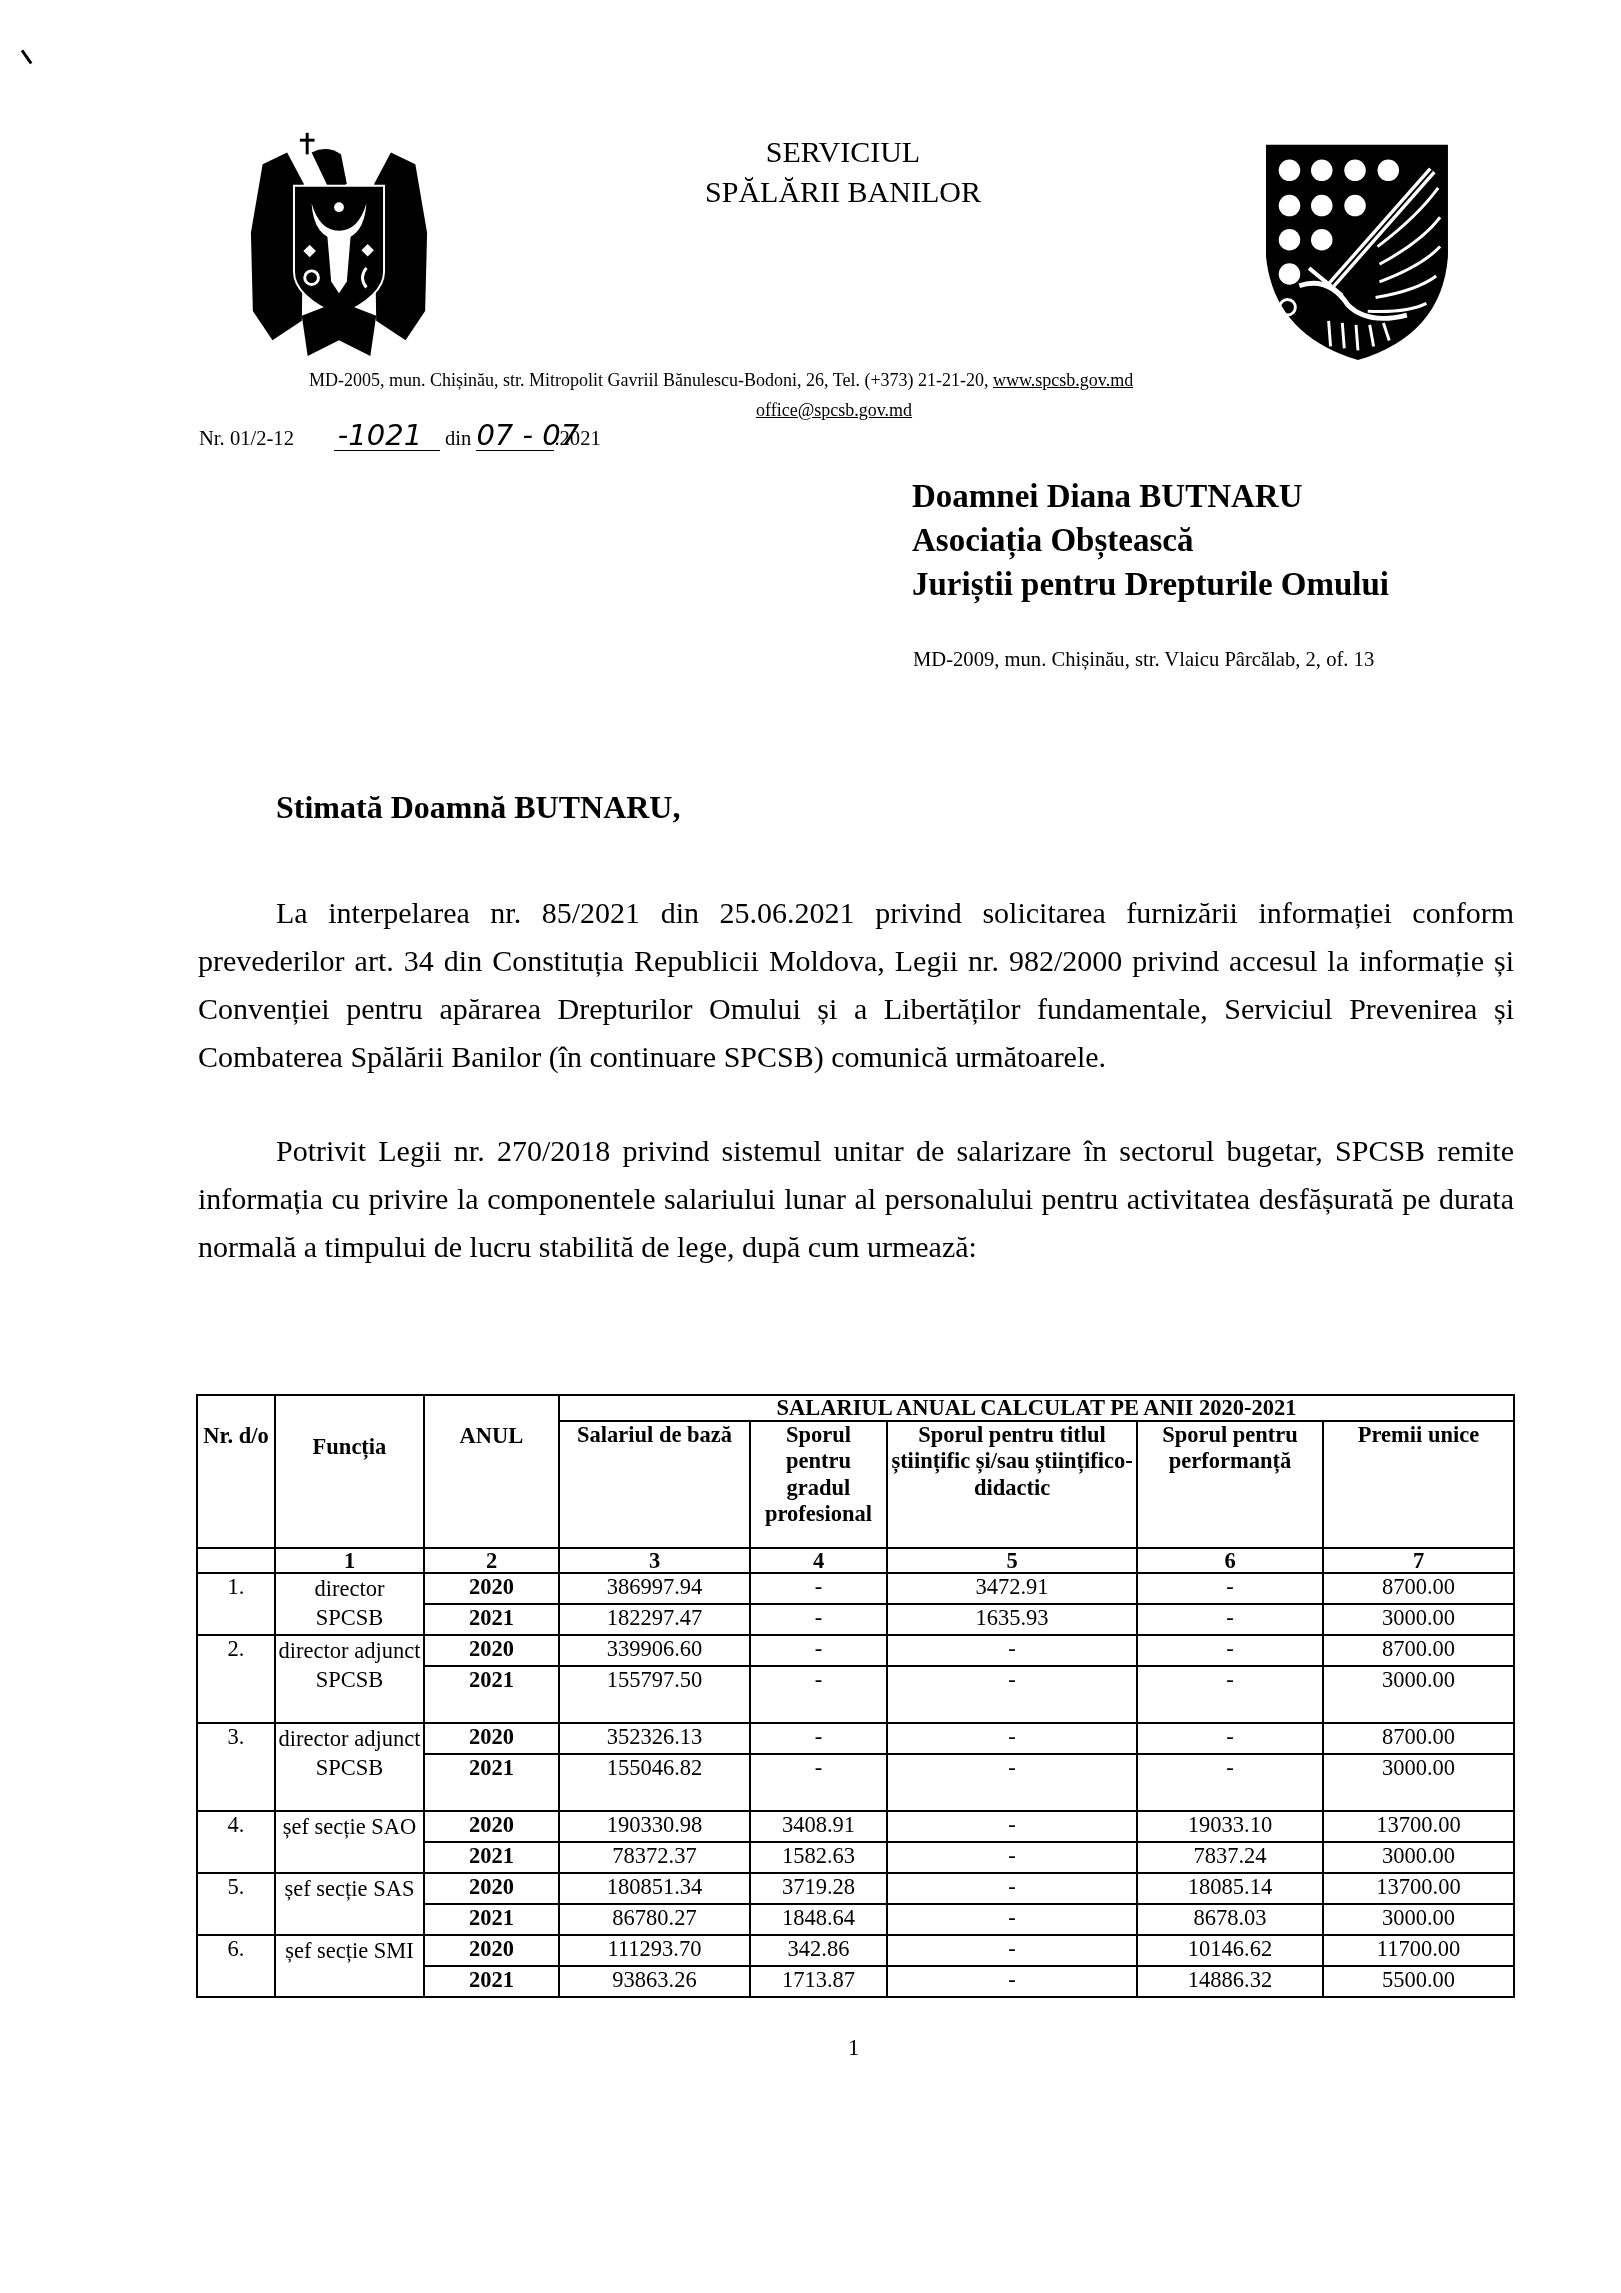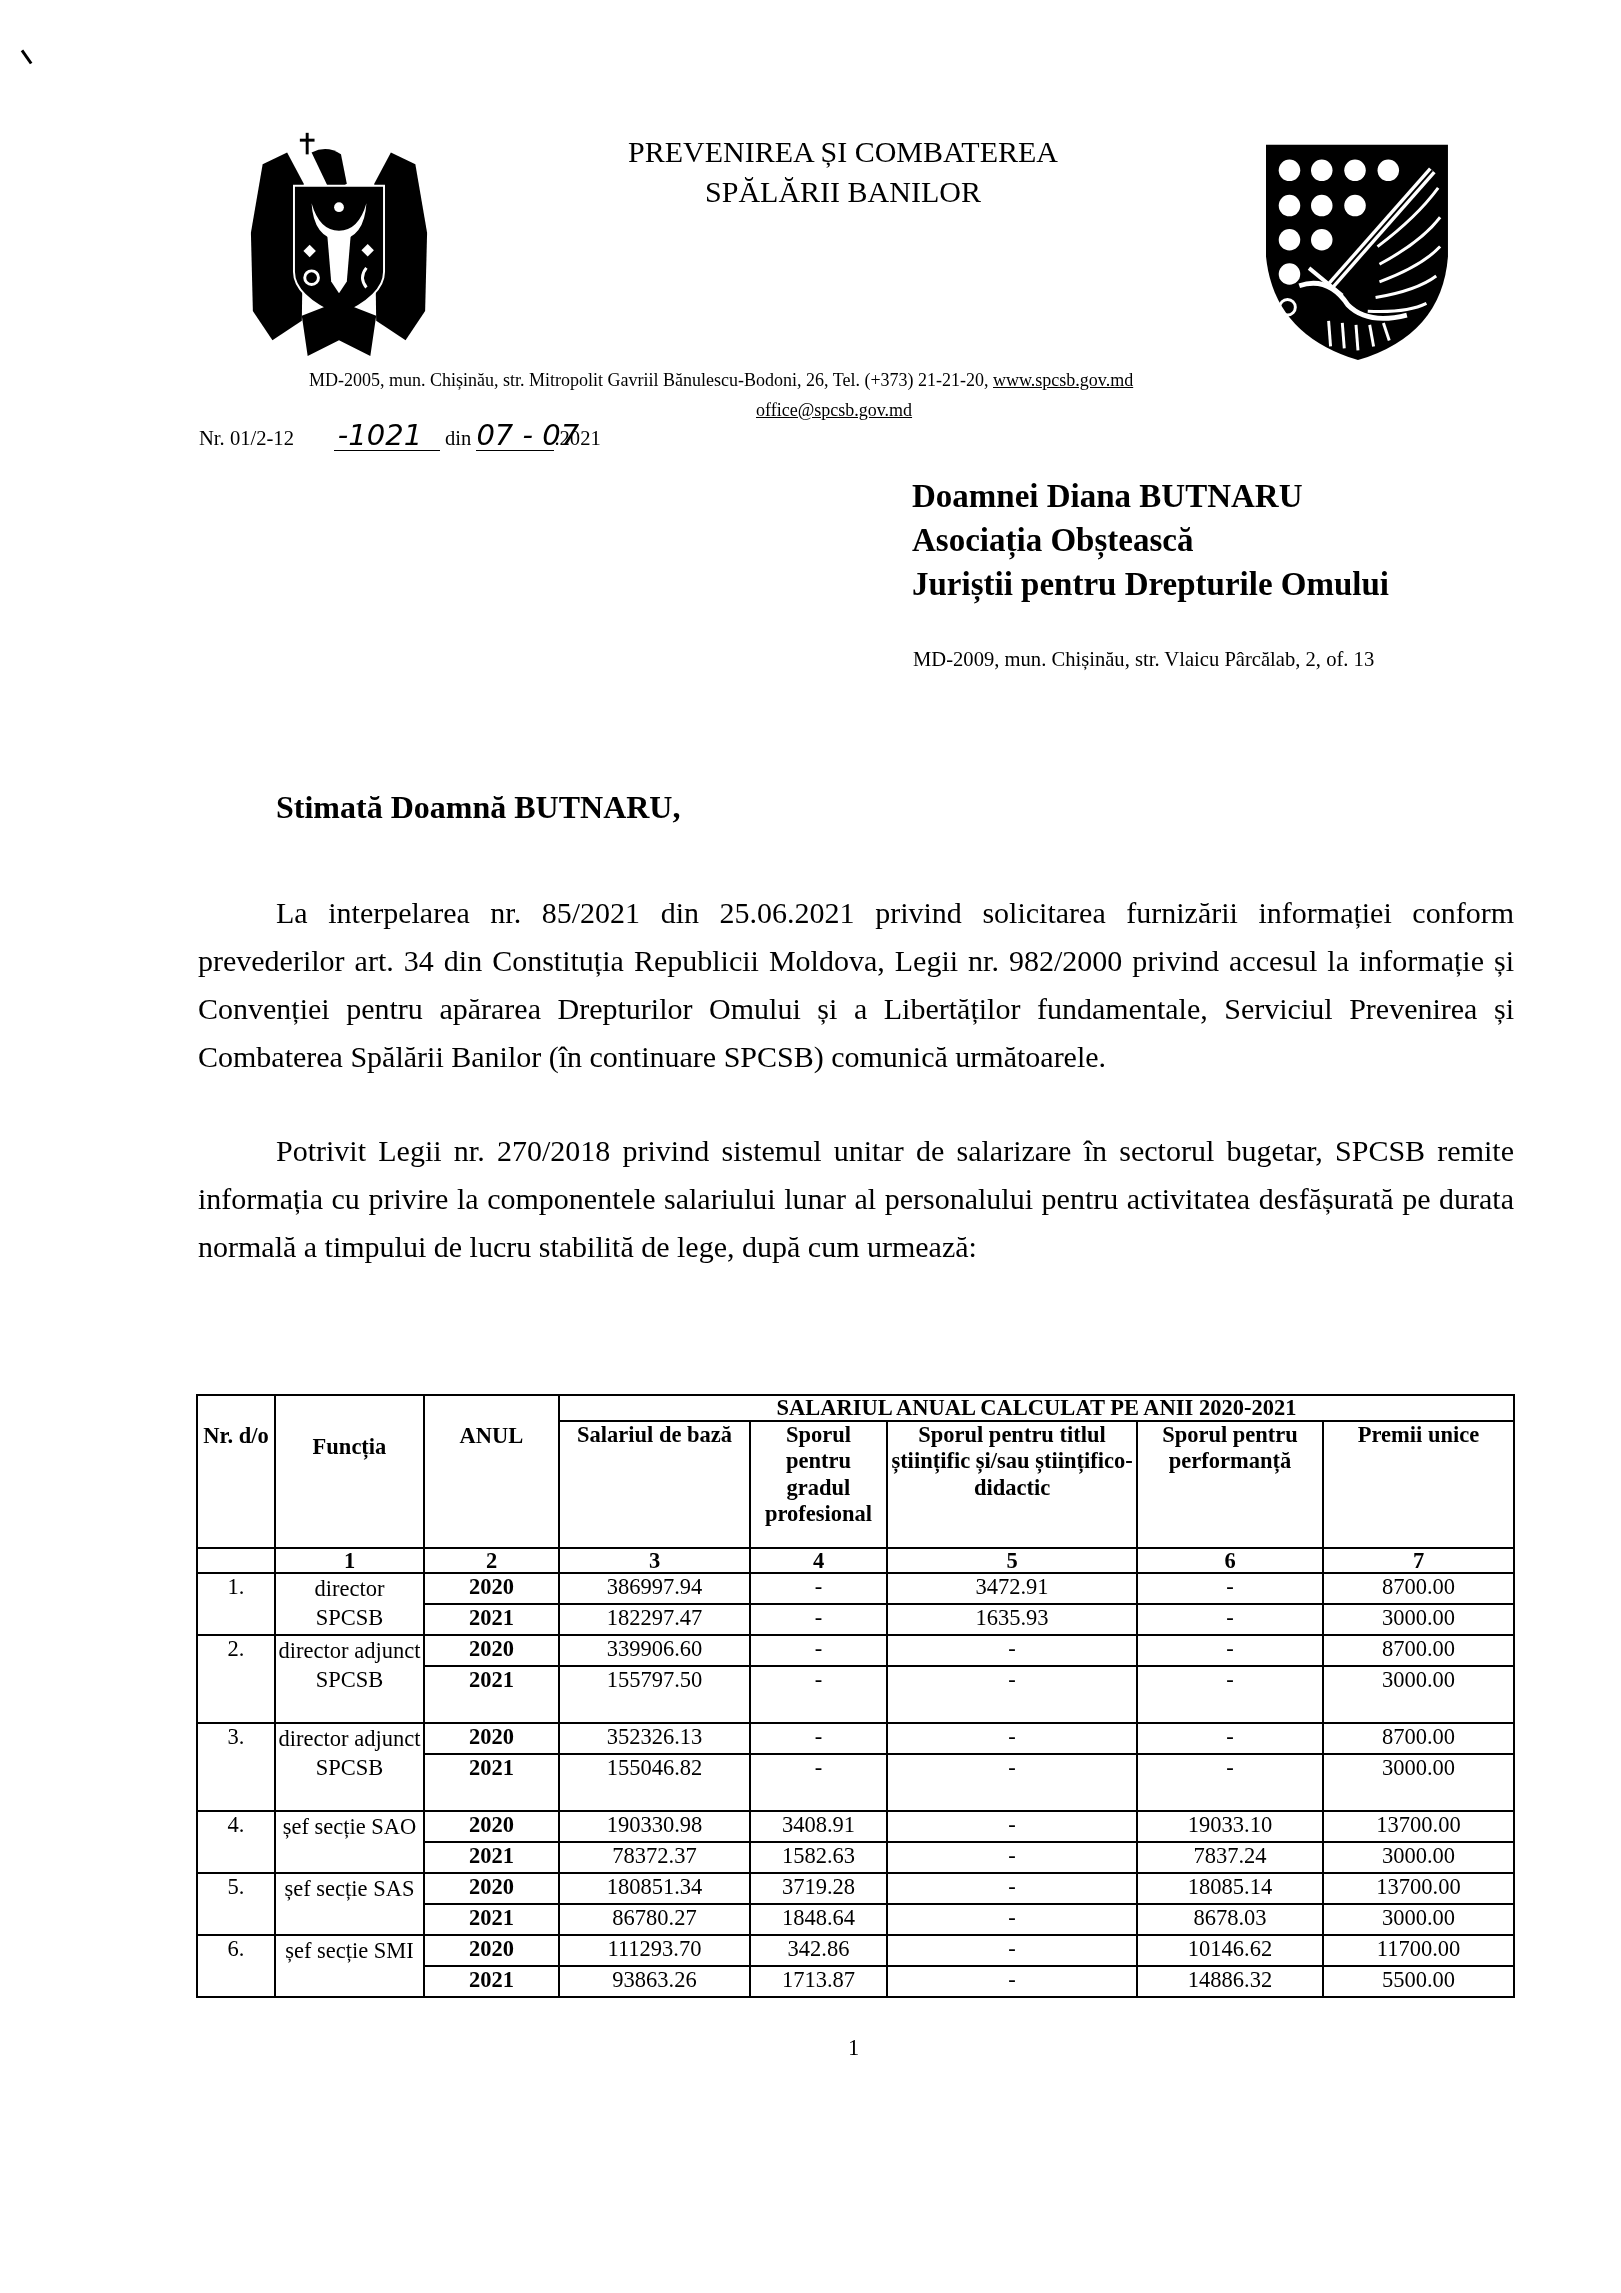--- a/index.html
+++ b/index.html
@@ -68,21 +68,21 @@
     <rect x="64" y="124" width="9" height="9" fill="#fff" transform="rotate(45 68 128)"></rect>
     <rect x="123" y="124" width="9" height="9" fill="#fff" transform="rotate(45 128 128)"></rect>
     <circle cx="70" cy="156" r="7" fill="none" stroke="#fff" stroke-width="3"></circle>
     <path d="M126 146 Q118 156 126 166" fill="none" stroke="#fff" stroke-width="3"></path>
     <path d="M60 195 L98 180 L136 195 L130 236 L98 220 L66 236 Z" fill="#000"></path>
     <path d="M150 120 L168 100" stroke="#000" stroke-width="5"></path>
   </svg>
 </div>
 
 <div class="abs org-title">
-  <div>PREVENIREA ȘI COMBATEREA</div>
+  <div>SERVICIUL</div>
   <div>SPĂLĂRII BANILOR</div>
 </div>
 
 <div class="abs emblem-right">
   <svg width="192" height="225" viewBox="0 0 196 230">
     <path d="M6 6 L192 6 L192 120 Q186 200 100 226 Q14 200 6 120 Z" fill="#000"></path>
     <g fill="#fff">
       <circle cx="30" cy="32" r="11"></circle>
         <circle cx="63" cy="32" r="11"></circle>
         <circle cx="97" cy="32" r="11"></circle>

